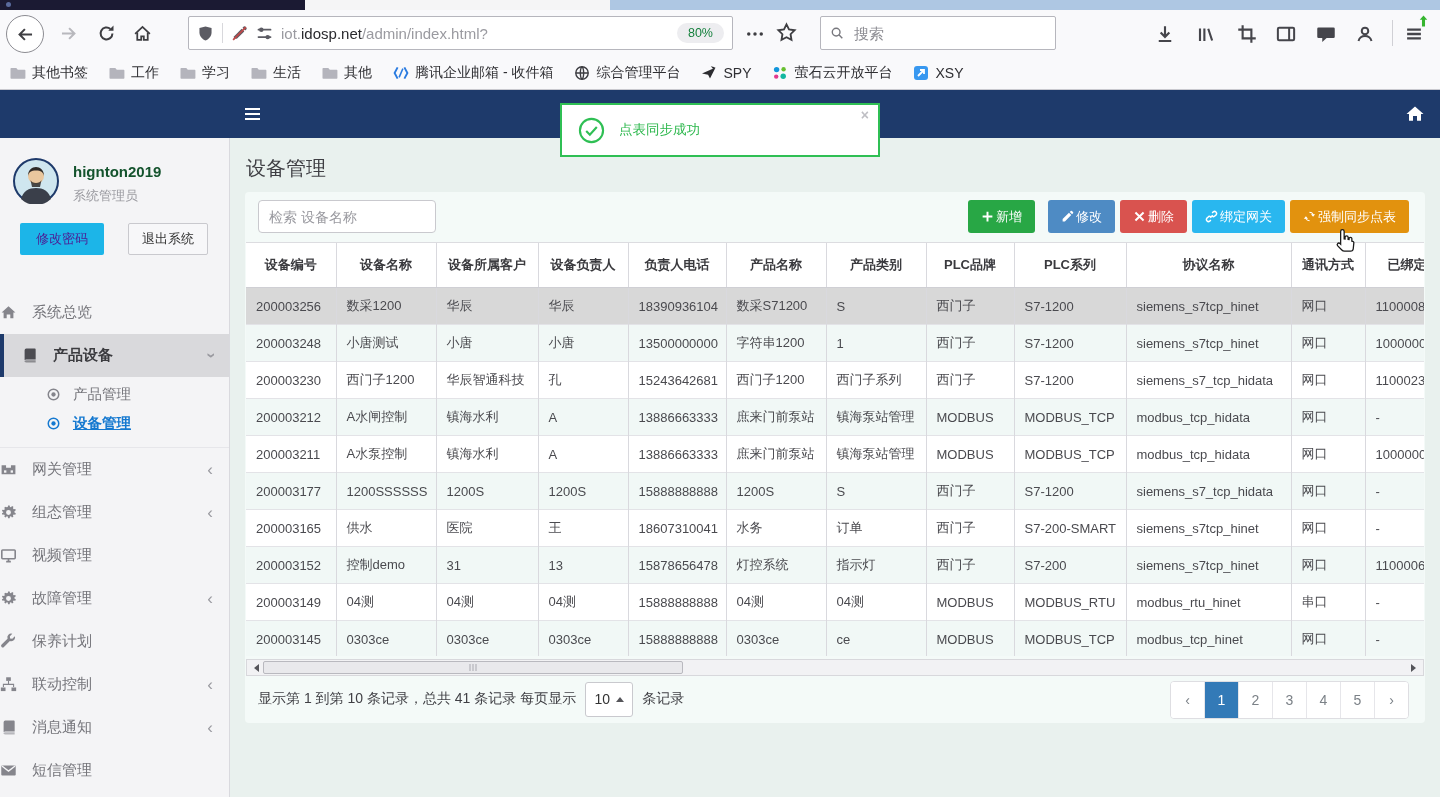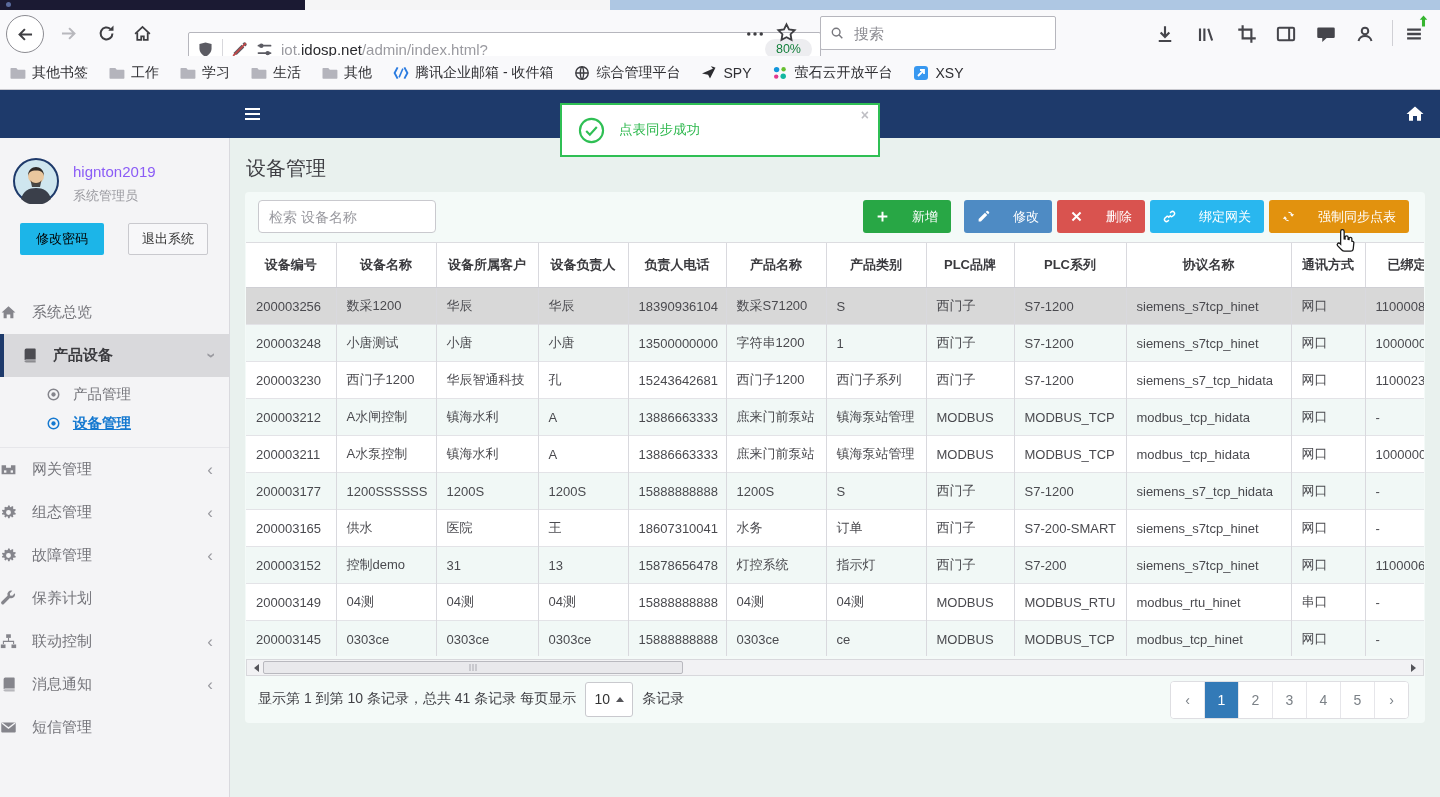--- a/index.html
+++ b/index.html
@@ -15,22 +15,22 @@
   .tab-dot{position:absolute;left:6px;top:2px;width:5px;height:5px;border-radius:50%;background:#5a6b9e;}
 
   
   .toolbar{position:absolute;left:0;top:10px;width:1440px;height:46px;background:#f9f9fb;}
   .navbtn{position:absolute;top:5px;width:36px;height:36px;color:#3e3e42;display:flex;align-items:center;justify-content:center;}
   .navbtn span{width:19px;height:19px;}
   .nb-back{left:6px;border:1px solid #8c8c92;border-radius:50%;background:#fff;}
   .nb-fwd{left:50px;color:#b8b8bd;}
   .nb-reload{left:88px;}
   .nb-home{left:124px;}
-  .urlbar{position:absolute;left:188px;top:6px;width:633px;height:34px;background:#fff;border:1px solid #b6b6bd;
-    border-radius:2px;display:flex;align-items:center;padding:0 8px;box-sizing:border-box;gap:8px;margin-top:16px;}
+  .urlbar{position:absolute;left:188px;top:6px;width:545px;height:34px;background:#fff;border:1px solid #b6b6bd;
+    border-radius:2px;display:flex;align-items:center;padding:0 8px;box-sizing:border-box;gap:8px;}
   .urlbar .uic{width:17px;height:17px;}
   .url-sep{width:1px;height:20px;background:#d8d8dc;}
   .url-text{flex:1;font-size:15px;color:#9a9aa0;white-space:nowrap;overflow:hidden;}
   .url-domain{color:#2a2a2e;}
   .zoom-pill{background:#ededf0;border-radius:11px;padding:3px 11px;font-size:12.5px;color:#15803d;text-align:center;}
   .tb-dots{position:absolute;left:745px;top:14px;width:20px;height:20px;color:#3e3e42;}
   .tb-star{position:absolute;left:776px;top:12px;width:21px;height:21px;color:#3e3e42;}
   .searchbox{position:absolute;left:820px;top:6px;width:236px;height:34px;background:#fff;border:1px solid #b6b6bd;
     border-radius:2px;display:flex;align-items:center;padding:0 9px;gap:8px;box-sizing:border-box;}
   .searchbox .uic{width:16px;height:16px;}
@@ -51,24 +51,24 @@
   
   .appheader{position:absolute;left:0;top:90px;width:1440px;height:48px;background:#1e3a6b;}
   .hamb{position:absolute;left:244px;top:16px;width:17px;height:16px;}
   .ah-home{position:absolute;left:1405px;top:14px;width:20px;height:20px;}
 
   
   .sidebar{position:absolute;left:0;top:138px;width:230px;height:659px;background:#f4f4f6;
     border-right:1px solid #d9d9de;box-sizing:border-box;overflow:hidden;}
   .usercard{display:flex;gap:14px;padding:20px 0 0 13px;}
   .avatar{width:46px;height:46px;border-radius:50%;flex:none;}
-  .uname{font-size:15px;font-weight:normal;color:#8b5cf6;margin-top:5px;}
+  .uname{font-size:15px;font-weight:bold;color:#14532d;margin-top:5px;}
   .urole{font-size:13px;color:#9a9aa0;margin-top:7px;}
   .ubtns{display:flex;gap:24px;padding:18px 0 0 20px;}
-  .btn-pass{width:84px;height:32px;background:#1cb5e8;color:#000000;font-size:13px;border:none;border-radius:2px;font-family:inherit;}
+  .btn-pass{width:84px;height:32px;background:#1cb5e8;color:#4c1d95;font-size:13px;border:none;border-radius:2px;font-family:inherit;}
   .btn-logout{width:80px;height:32px;background:#f7f7f9;color:#333;font-size:13px;border:1px solid #c9c9ce;border-radius:2px;font-family:inherit;}
   .menu{margin-top:36px;}
   .mi{height:43px;display:flex;align-items:center;gap:15px;color:#75757b;font-size:15px;position:relative;}
   .mi-ic{width:17px;height:17px;color:#85858c;flex:none;}
   .mi-active{background:#d9d9dc;border-left:4px solid #1e3a6b;padding-left:17px;color:#3c3c40;font-weight:bold;}
   .mi-active .mi-ic{color:#4c4c52;}
   .chev{position:absolute;right:16px;color:#9a9aa0;font-size:17px;line-height:1;}
   .chev-down{transform:rotate(-90deg);}
   .submenu{padding:3px 0 9px;border-bottom:1px solid #e6e6ea;}
   .smi{height:29px;display:flex;align-items:center;padding-left:46px;gap:12px;font-size:14.5px;color:#75757b;}
@@ -78,21 +78,21 @@
   .smi-active .smi-label{text-decoration:underline;font-weight:bold;}
 
   
   .content{position:absolute;left:230px;top:138px;width:1210px;height:659px;}
   .page-title{position:absolute;left:16px;top:17px;font-size:20px;color:#3f3f44;}
   .panel{position:absolute;left:15px;top:54px;width:1180px;height:531px;background:#f4faf8;border-radius:4px;}
   .dev-search{position:absolute;left:13px;top:8px;width:178px;height:33px;border:1px solid #c9c9ce;border-radius:4px;
     background:#fff;padding:0 10px;box-sizing:border-box;font-size:14px;color:#333;outline:none;font-family:inherit;}
   .dev-search::placeholder{color:#9a9aa0;}
   .actions{position:absolute;right:16px;top:8px;display:flex;gap:5px;}
-  .abtn{height:33px;border:none;border-radius:3px;color:#fff;font-size:13px;display:flex;align-items:center;gap:23px;
+  .abtn{height:33px;border:none;border-radius:3px;color:#fff;font-size:13px;display:flex;align-items:center;gap:2px;
     padding:0 13px;font-family:Liberation Serif, serif;cursor:pointer;}
   .abtn .ic{width:13px;height:13px;}
 
   .tablewrap{position:absolute;left:1px;top:50px;width:1178px;height:413px;overflow:hidden;background:#fff;border-top:1px solid #dcdce0;}
   table{border-collapse:collapse;table-layout:fixed;width:1229px;}
   .c0{width:90px}.c1{width:100px}.c2{width:102px}.c3{width:90px}.c4{width:98px}.c5{width:100px}
   .c6{width:100px}.c7{width:88px}.c8{width:112px}.c9{width:165px}.c10{width:74px}.c11{width:110px}
   th{height:42px;font-size:13px;color:#3a3a3e;font-weight:bold;text-align:center;background:#fff;
     border-right:1px solid #d9d9de;border-bottom:1px solid #cfcfd4;overflow:hidden;white-space:nowrap;}
   td{height:37px;font-size:13px;color:#4a4a4f;padding:0 10px;border-right:1px solid #d9d9de;border-top:1px solid #e3e3e7;
@@ -448,20 +448,29 @@
           <span class="chev">‹</span>
         </div>
         <div class="mi">
           <span class="ic mi-ic">
             <svg viewBox="0 0 16 16">
               <path fill="currentColor" fill-rule="evenodd" d="M6.3 3.1l1-.2.3-1.6h1.5l.3 1.6 1 .2.9-1.2 1.3.7-.4 1.5.7.8 1.5-.3.5 1.3-1.3.9v1.1l1.3.9-.5 1.3-1.5-.3-.7.8.4 1.5-1.3.7-.9-1.2-1 .2-.3 1.6H7.6l-.3-1.6-1-.2-.9 1.2-1.3-.7.4-1.5-.7-.8-1.5.3-.5-1.3 1.3-.9V7.6l-1.3-.9.5-1.3 1.5.3.7-.8-.4-1.5 1.3-.7zM8 5.7a2.3 2.3 0 1 0 0 4.6 2.3 2.3 0 0 0 0-4.6z"></path>
             </svg>
           </span>
           <span class="mi-label">组态管理</span>
           <span class="chev">‹</span>
+        </div>
+        <div class="mi">
+          <span class="ic mi-ic">
+            <svg viewBox="0 0 16 16" fill="none" stroke="currentColor" stroke-width="1.5">
+              <rect x="1.7" y="2.8" width="12.6" height="8.2" rx=".8"></rect>
+              <path d="M5.8 13.7h4.4M8 11v2.7" stroke-width="1.6"></path>
+            </svg>
+          </span>
+          <span class="mi-label">视频管理</span>
         </div>
         <div class="mi">
           <span class="ic mi-ic">
             <svg viewBox="0 0 16 16">
               <path fill="currentColor" fill-rule="evenodd" d="M6.3 3.1l1-.2.3-1.6h1.5l.3 1.6 1 .2.9-1.2 1.3.7-.4 1.5.7.8 1.5-.3.5 1.3-1.3.9v1.1l1.3.9-.5 1.3-1.5-.3-.7.8.4 1.5-1.3.7-.9-1.2-1 .2-.3 1.6H7.6l-.3-1.6-1-.2-.9 1.2-1.3-.7.4-1.5-.7-.8-1.5.3-.5-1.3 1.3-.9V7.6l-1.3-.9.5-1.3 1.5.3.7-.8-.4-1.5 1.3-.7zM8 5.7a2.3 2.3 0 1 0 0 4.6 2.3 2.3 0 0 0 0-4.6z"></path>
             </svg>
           </span>
           <span class="mi-label">故障管理</span>
           <span class="chev">‹</span>
         </div>

